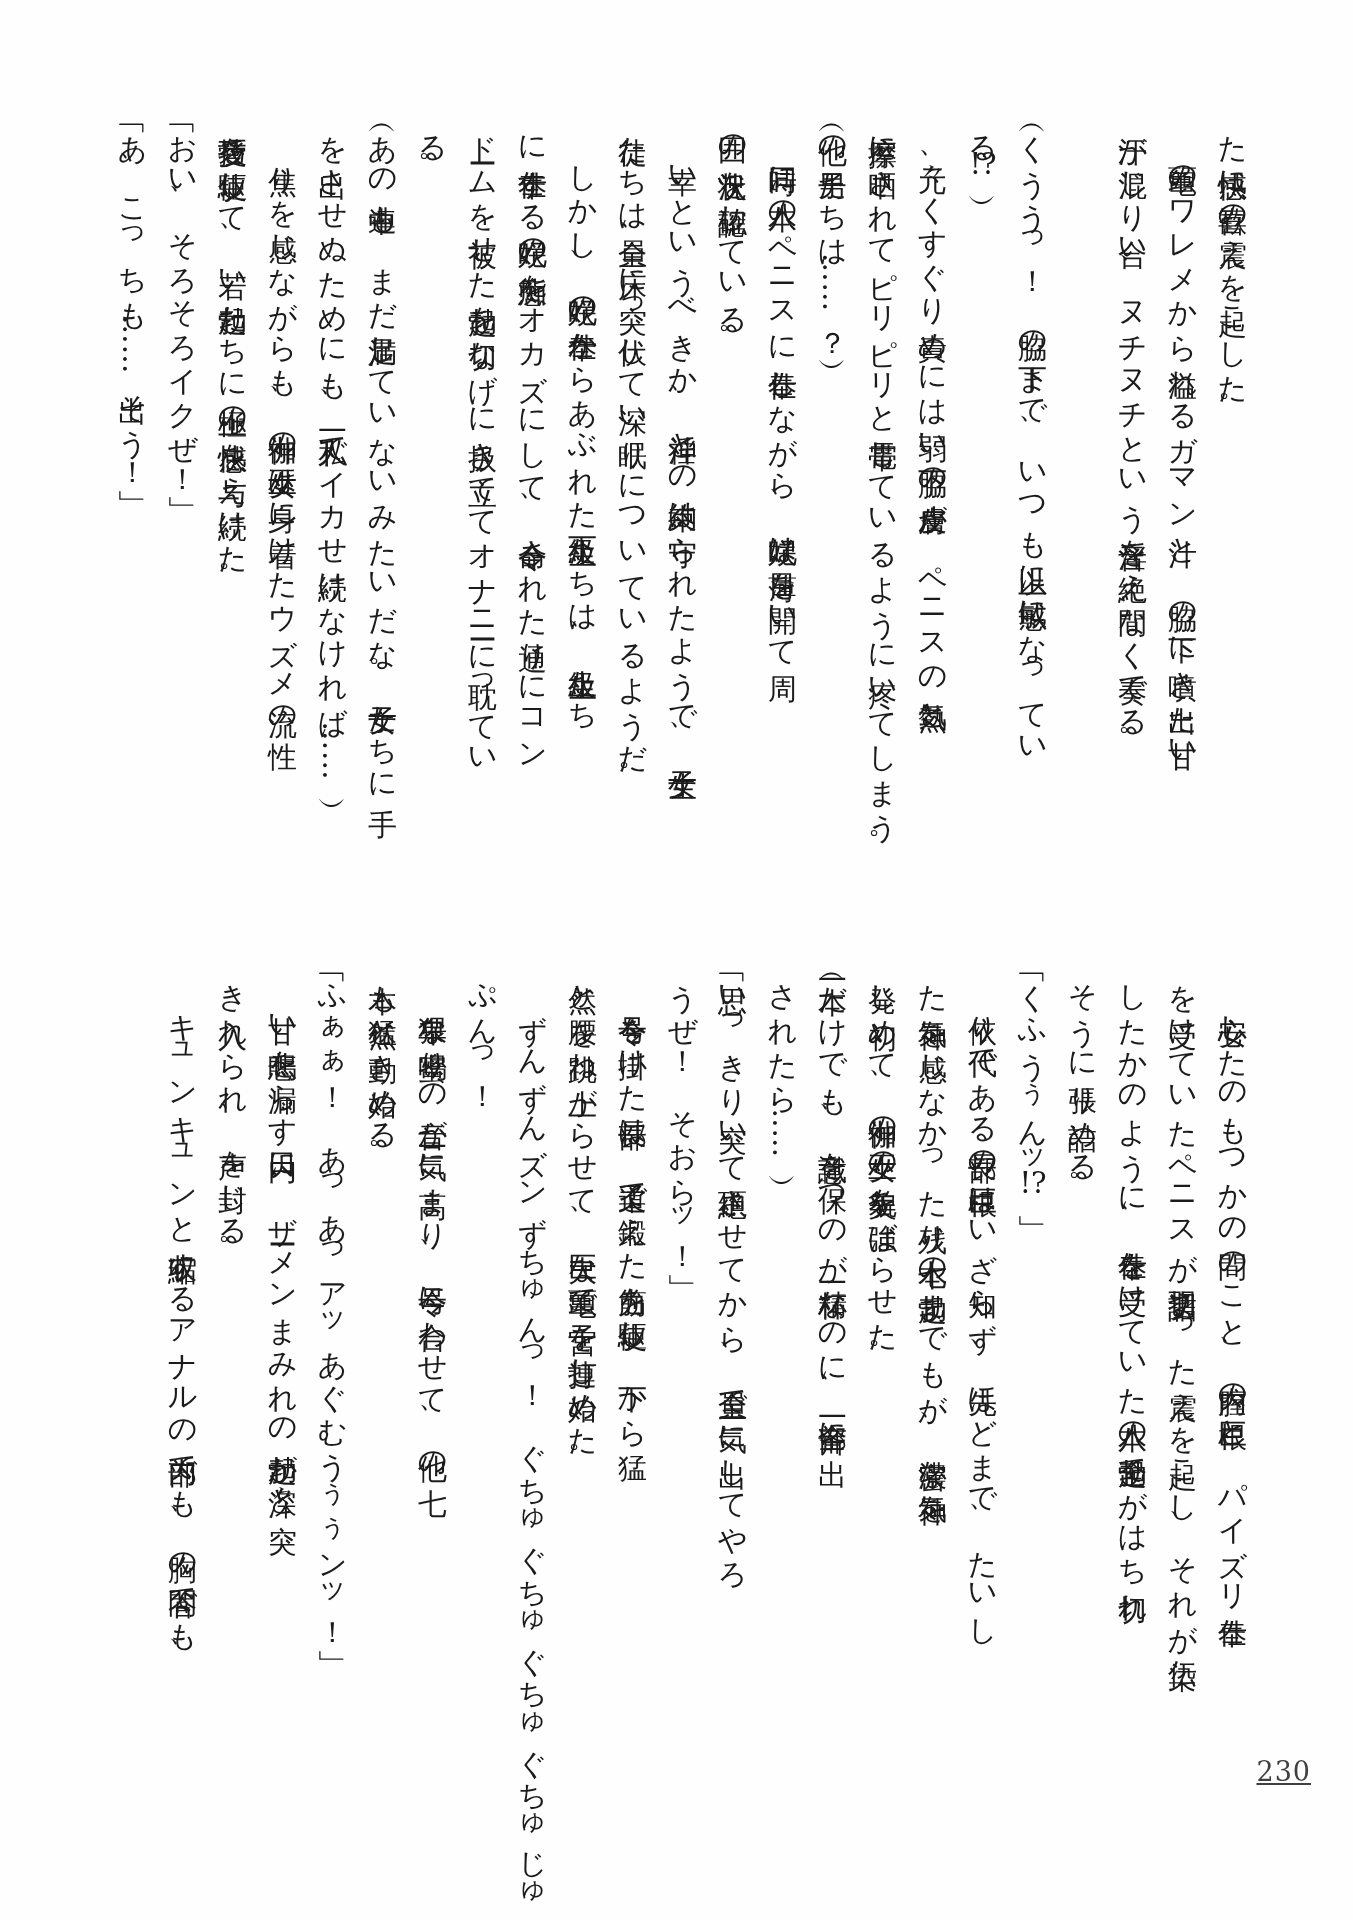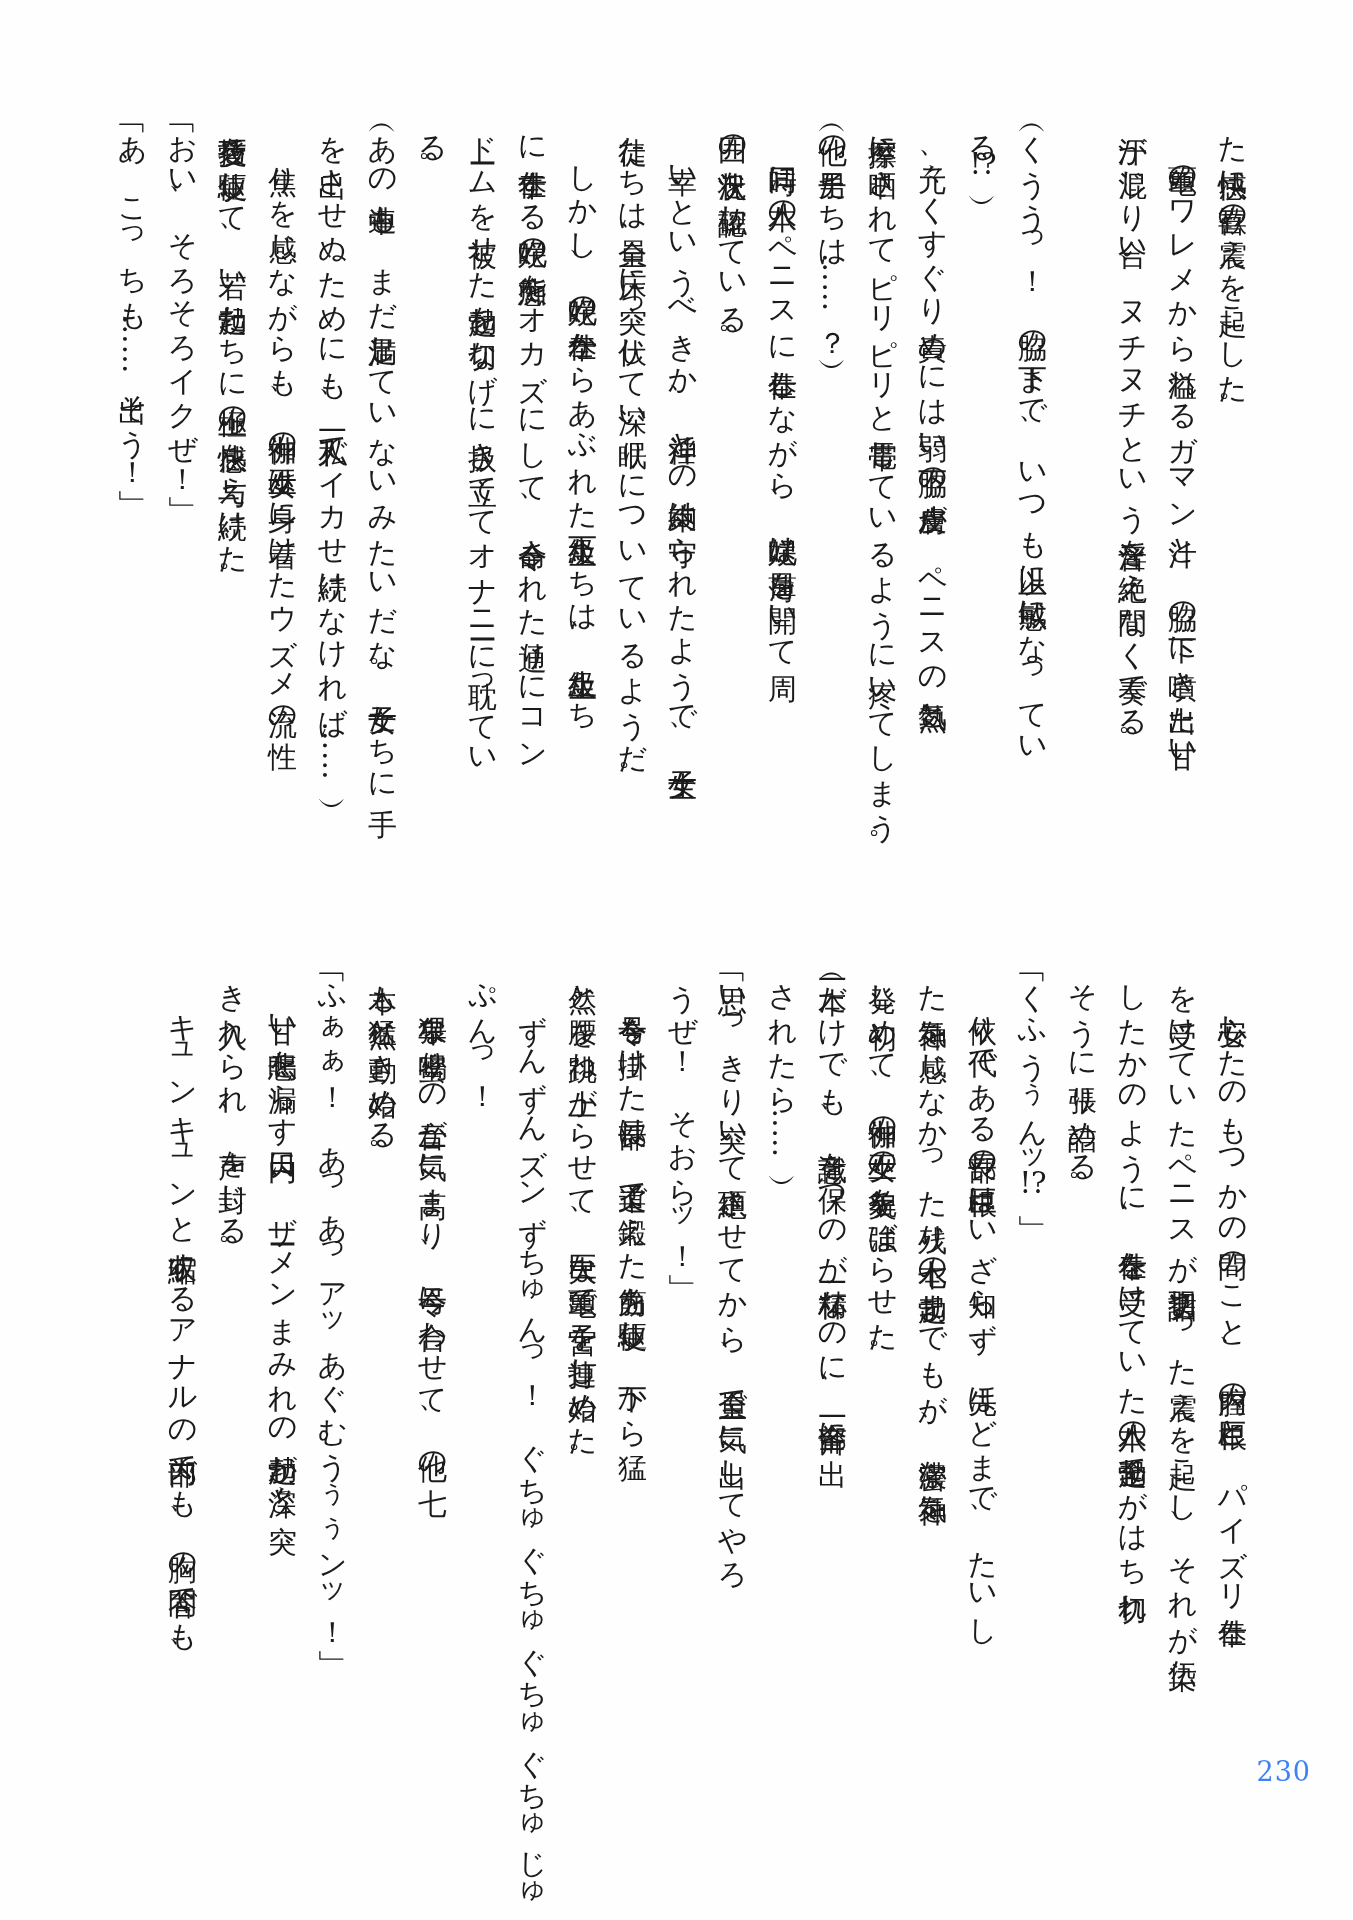--- a/index.html
+++ b/index.html
@@ -40,21 +40,22 @@
     text-combine-upright: all;
     -webkit-text-combine: horizontal;
     letter-spacing: 0;
   }
   .page-number {
     position: absolute;
     top: 1756px;
     right: 42px;
     font-size: 27px;
     letter-spacing: 1px;
-    color: #3b82f6;
+    color: #404040;
+    text-decoration: underline;
   }
 </style>
 </head>
 <body>
 
 <div class="page">
   <div class="band band-0">
       <div class="col">た快感に歓喜の震えを起こした。</div>
       <div class="col indent-1">亀頭のワレメから溢れるガマン汁と、脇の下に噴き出た甘い</div>
       <div class="col">汗が混じり合い、ヌチヌチという淫音を絶え間なく奏でる。</div>

